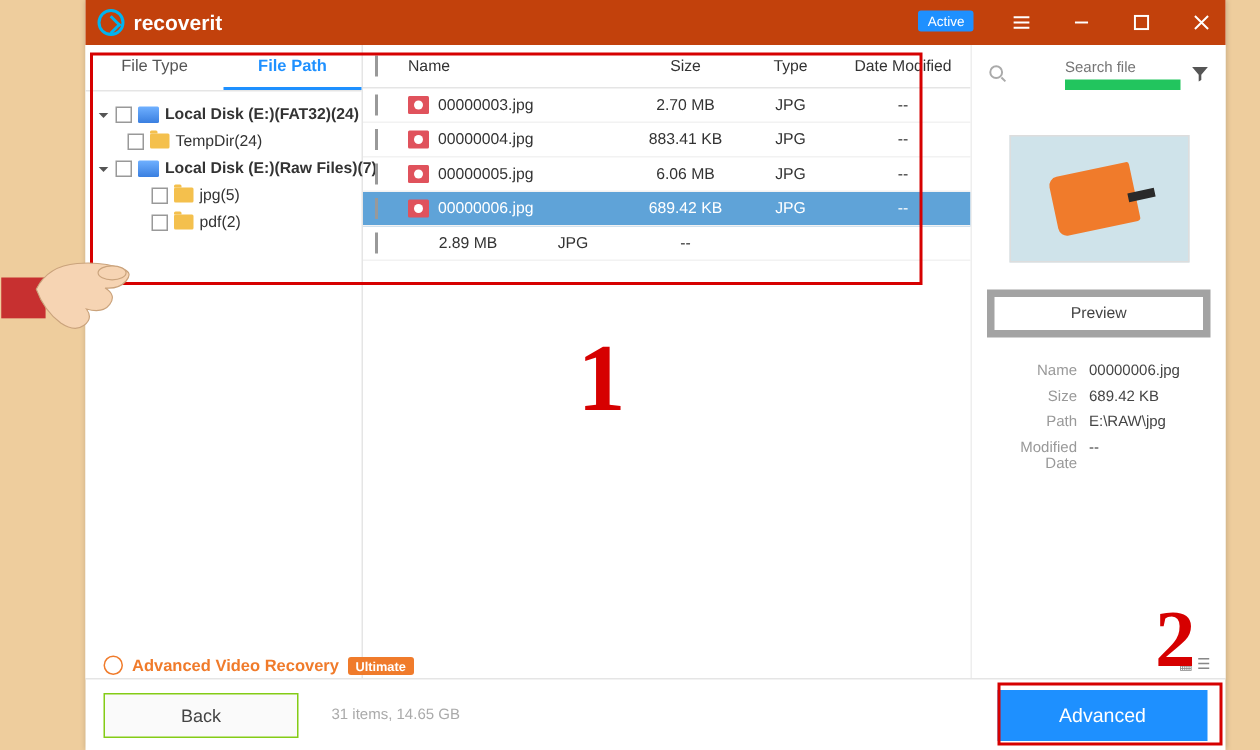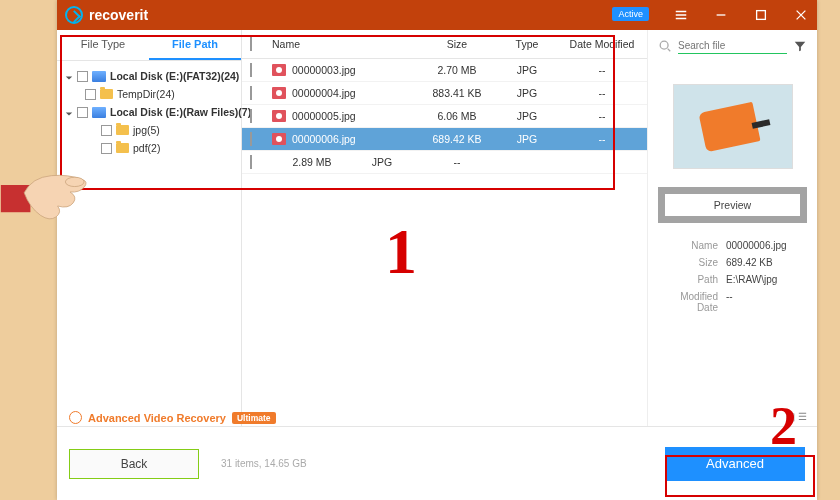--- a/index.html
+++ b/index.html
@@ -81,36 +81,36 @@
   .pic-ico{width:14px;height:12px;background:#e0525c;border-radius:1px;margin-right:6px;flex-shrink:0;position:relative;}
   .pic-ico::after{content:"";position:absolute;width:6px;height:6px;background:#fff;border-radius:50%;top:3px;left:4px;}
   .fl-row .col-nm{display:flex;align-items:flex-end;}
   .fl-row.sel .col-tp,.fl-row.sel .col-sz,.fl-row.sel .col-dt{color:#fff;}
 
   .rightpanel{
     width:170px; border-left:1px solid #eee; display:flex; flex-direction:column; align-items:center;
     padding:8px 10px; font-size:10px; color:#555; position:relative;
   }
   .searchrow{display:flex;align-items:center;gap:6px;width:100%;}
-  .searchbox{flex:1;display:flex;align-items:flex-end;border-bottom:1px solid #22c55e;padding:2px 0;}
+  .searchbox{flex:1;display:flex;align-items:flex-end;border-bottom:7px solid #22c55e;padding:2px 0;margin-left:32px;}
   .searchbox input{border:none;outline:none;font-size:10px;width:100%;color:#888;}
   .search-ico,.filter-ico{width:14px;height:14px;}
   .thumb{
     width:120px;height:85px;margin-top:30px;border:1px solid #ddd;background:#cfe3ea;position:relative;overflow:hidden;
   }
   .thumb .obj{position:absolute;width:55px;height:40px;background:#f07b2b;border-radius:6px 2px 2px 6px;top:22px;left:28px;transform:rotate(-12deg);}
   .thumb .tip{position:absolute;width:18px;height:6px;background:#2a2a2a;top:36px;left:78px;transform:rotate(-12deg);}
-  .preview-btn{margin-top:18px;width:100%;border:7px solid #a3a3a3;background:#fff;padding:5px 0;font-size:10.5px;color:#444;cursor:pointer;}
+  .preview-btn{margin-top:18px;width:100%;border:5px solid #a3a3a3;background:#fff;padding:5px 0;font-size:10.5px;color:#444;cursor:pointer;}
   .meta{width:100%;margin-top:14px;font-size:10px;color:#777;}
   .meta-row{display:flex;padding:3px 0;}
   .meta-k{width:60px;text-align:right;margin-right:8px;color:#999;}
   .meta-v{color:#444;}
 
   .footer{
-    height:74px;border-top:1px solid #e5e5e5;display:flex;align-items:center;padding:0 12px;gap:12px;position:relative;justify-content:center;
+    height:48px;border-top:1px solid #e5e5e5;display:flex;align-items:center;padding:0 12px;gap:12px;position:relative;justify-content:center;
   }
   .avr{display:flex;align-items:center;gap:6px;font-size:11px;color:#f07b2b;font-weight:600;position:absolute;top:-16px;left:12px;}
   .avr-badge{background:#f07b2b;color:#fff;font-size:8.5px;padding:1px 5px;border-radius:2px;}
   .avr-ico{width:13px;height:13px;border:1.5px solid #f07b2b;border-radius:50%;position:relative;}
   .back-btn{width:130px;height:30px;border:1px solid #84cc16;background:#fafafa;font-size:12px;color:#444;cursor:pointer;}
   .status{font-size:10px;color:#aaa;margin-left:10px;}
   .recover-btn{margin-left:auto;width:140px;height:34px;background:#1e90ff;color:#fff;border:none;font-size:13px;cursor:pointer;}
   .view-icons { position:absolute; right:10px; top:-16px; display:flex; gap:8px; font-size:10px; color:#888; }
 
   

